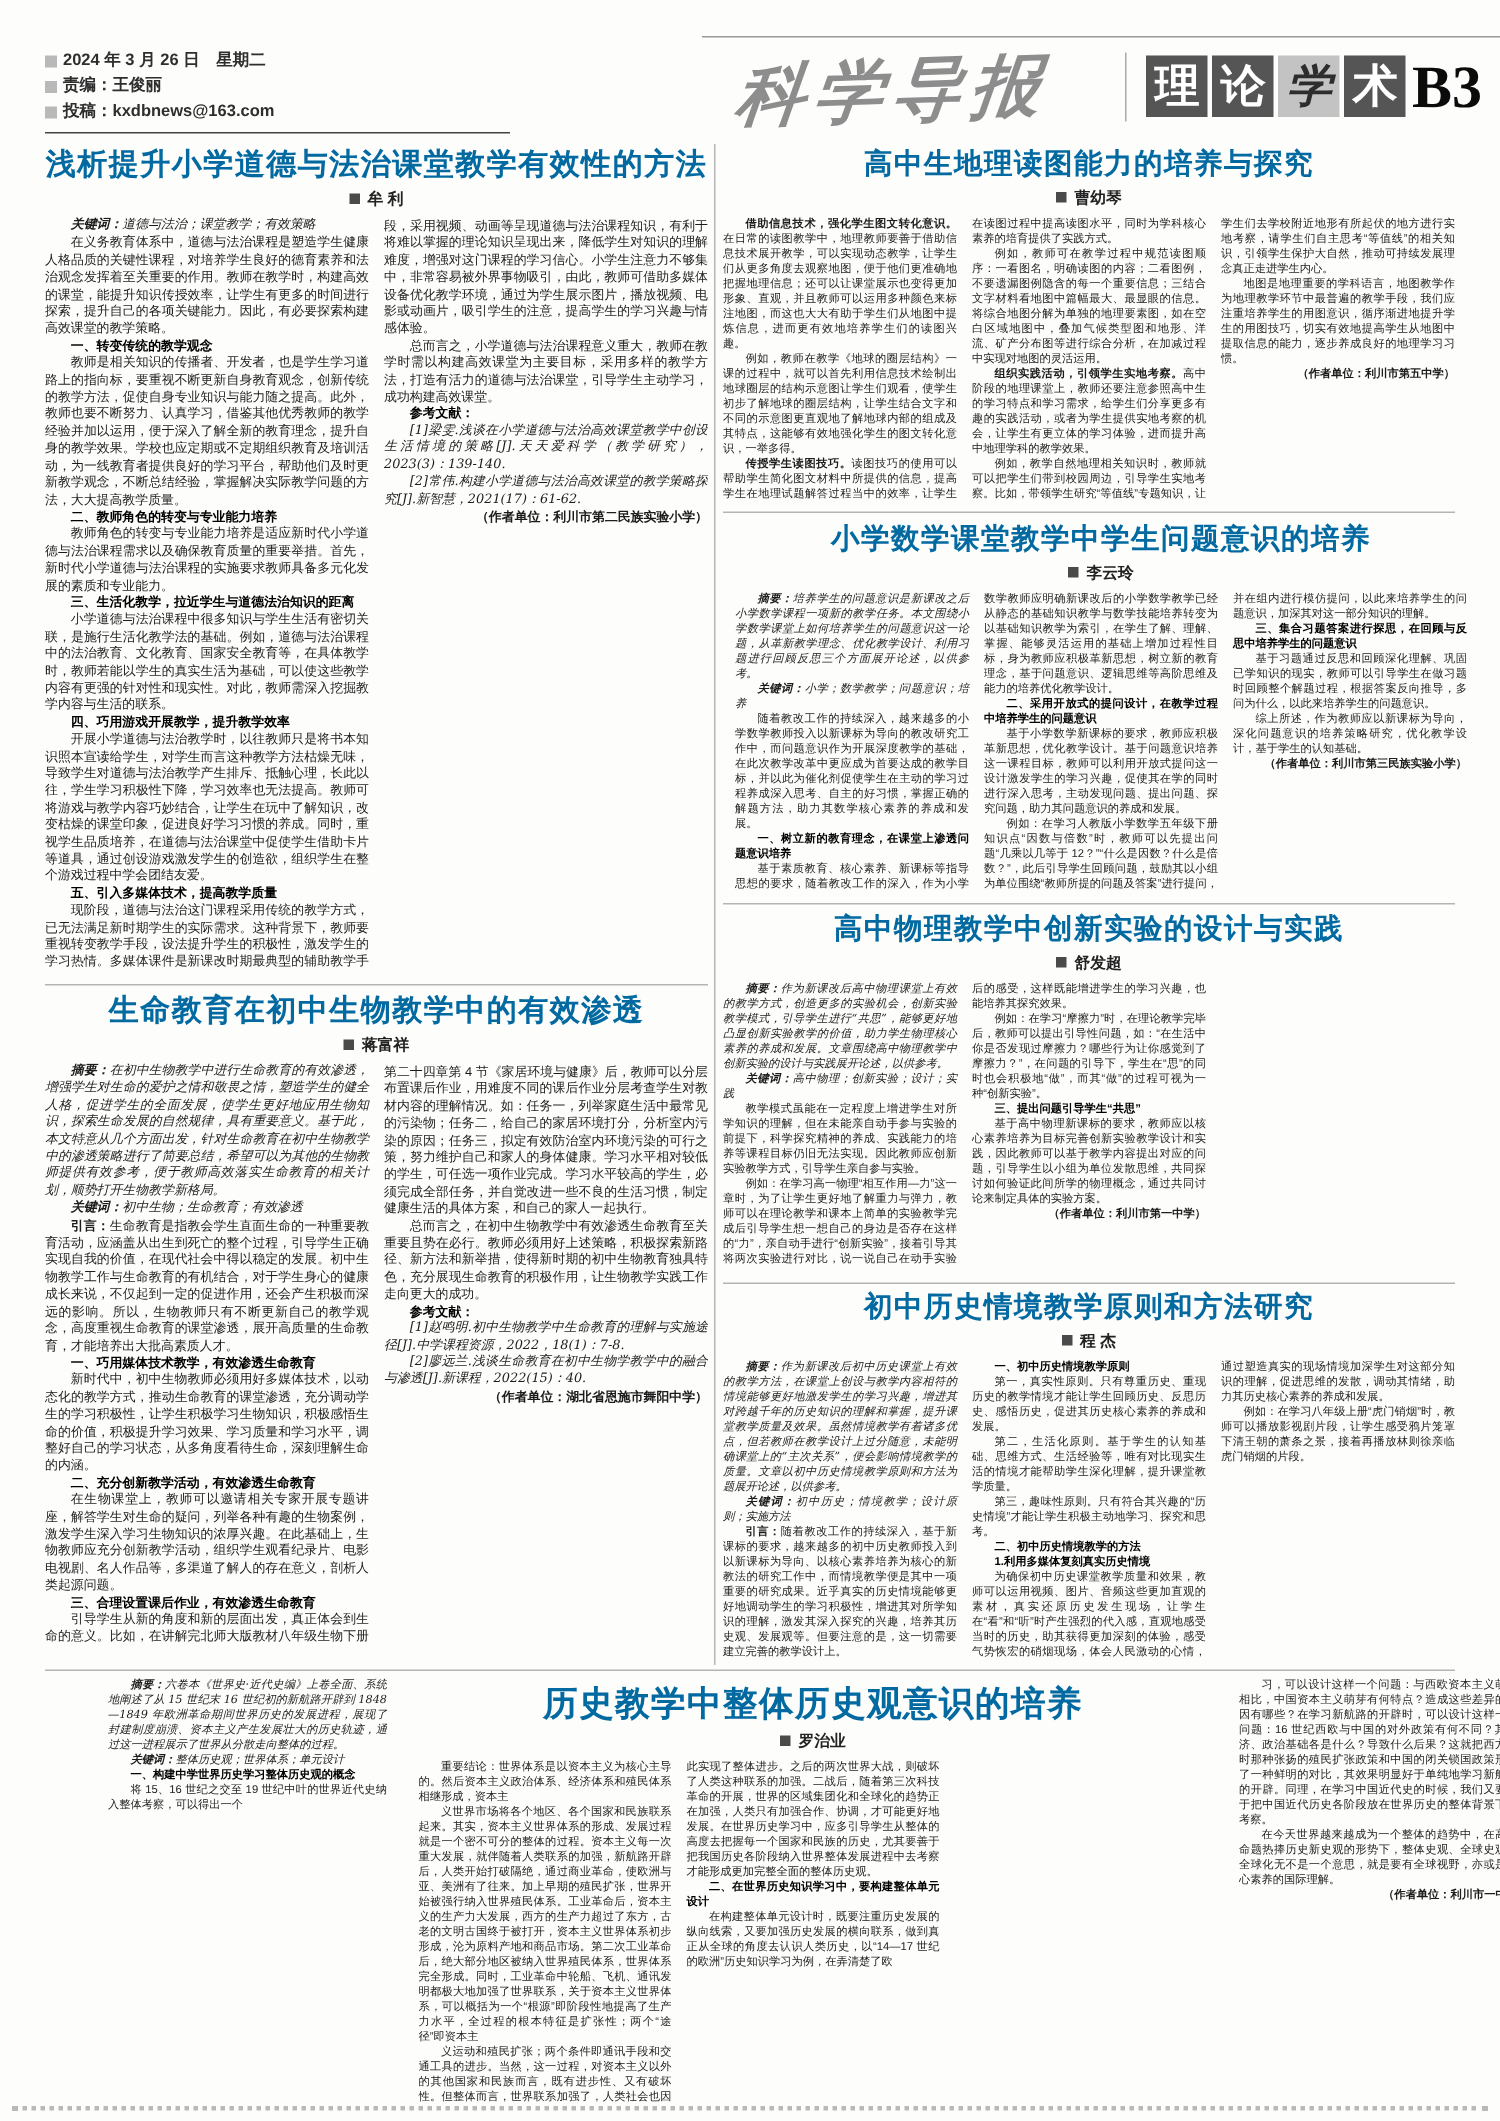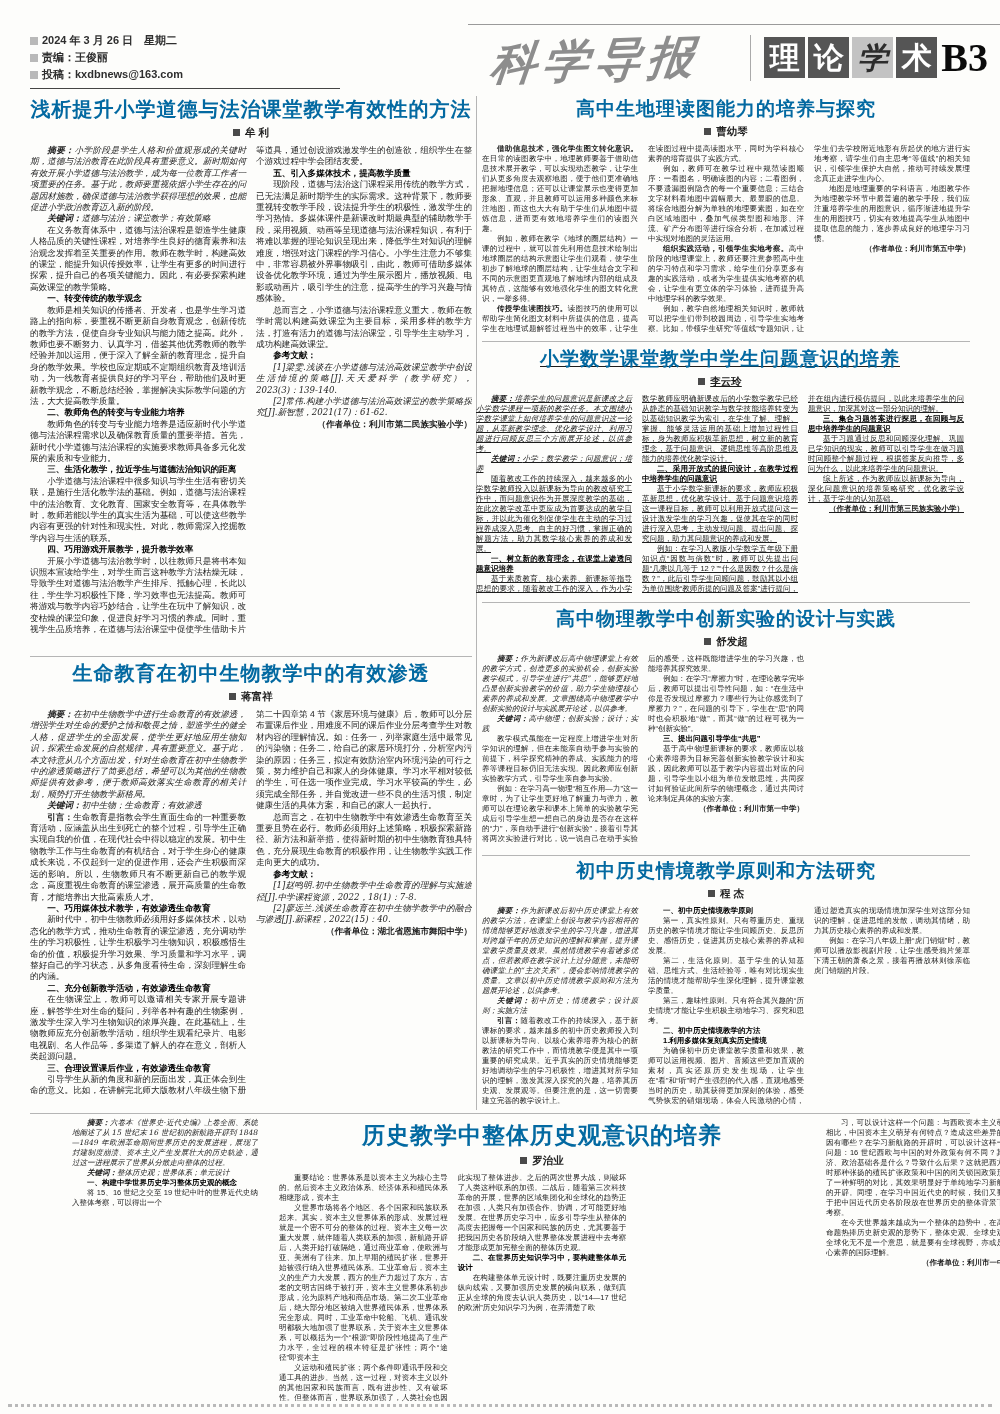--- a/index.html
+++ b/index.html
@@ -38,21 +38,21 @@
   
   .b-left{font-size:8.6px;line-height:11.4px;column-count:2;}
   
   .b-right{font-size:7.5px;line-height:10px;column-count:3;}
   #a1{left:30px;top:96px;width:442px;height:558px;}
   #a1 .art-title{font-size:20px;}
   #a1 .body{height:508px;}
   #a2{left:482px;top:96px;width:488px;height:244px;}
   #a2 .art-title{font-size:19px;}
   #a2 .body{height:198px;}
-  #a3{left:476px;top:346px;width:488px;height:254px;text-decoration:underline;}
+  #a3{left:490px;top:346px;width:488px;height:254px;}
   #a3 .art-title{font-size:19px;}
   #a3 .body{height:206px;}
   #a4{left:30px;top:660px;width:442px;height:450px;}
   #a4 .art-title{font-size:20px;}
   #a4 .body{height:398px;}
   #a5{left:482px;top:606px;width:488px;height:247px;}
   #a5 .art-title{font-size:19px;}
   #a5 .body{height:201px;}
   #a6{left:482px;top:858px;width:488px;height:252px;}
   #a6 .art-title{font-size:19px;font-family:Liberation Mono, monospace;}
@@ -98,21 +98,20 @@
   <div class="hline" style="left:482px;top:602px;width:488px;"></div>
   <div class="hline" style="left:482px;top:855px;width:488px;"></div>
   <div class="hline" style="left:30px;top:656px;width:442px;"></div>
   <div class="hline" style="left:30px;top:1113px;width:940px;"></div>
   <div class="foot"></div>
 
   <div class="art" id="a1">
     <div class="art-title">浅析提升小学道德与法治课堂教学有效性的方法</div>
     <div class="art-author"><span class="auth-sq"></span><span>牟 利</span></div>
     <div class="body b-left">
-        <p class="t-abs"><b>摘要：</b>小学阶段是学生人格和价值观形成的关键时期，道德与法治教育在此阶段具有重要意义。新时期如何有效开展小学道德与法治教学，成为每一位教育工作者一项重要的任务。基于此，教师要重视依据小学生存在的问题因材施教，确保道德与法治教学获得理想的效果，也能促进小学政治教育迈入新的阶段。</p>
         <p class="t-kw"><b>关键词：</b>道德与法治；课堂教学；有效策略</p>
         <p class="t-p">在义务教育体系中，道德与法治课程是塑造学生健康人格品质的关键性课程，对培养学生良好的德育素养和法治观念发挥着至关重要的作用。教师在教学时，构建高效的课堂，能提升知识传授效率，让学生有更多的时间进行探索，提升自己的各项关键能力。因此，有必要探索构建高效课堂的教学策略。</p>
         <p class="t-h">一、转变传统的教学观念</p>
         <p class="t-p">教师是相关知识的传播者、开发者，也是学生学习道路上的指向标，要重视不断更新自身教育观念，创新传统的教学方法，促使自身专业知识与能力随之提高。此外，教师也要不断努力、认真学习，借鉴其他优秀教师的教学经验并加以运用，便于深入了解全新的教育理念，提升自身的教学效果。学校也应定期或不定期组织教育及培训活动，为一线教育者提供良好的学习平台，帮助他们及时更新教学观念，不断总结经验，掌握解决实际教学问题的方法，大大提高教学质量。</p>
         <p class="t-h">二、教师角色的转变与专业能力培养</p>
         <p class="t-p">教师角色的转变与专业能力培养是适应新时代小学道德与法治课程需求以及确保教育质量的重要举措。首先，新时代小学道德与法治课程的实施要求教师具备多元化发展的素质和专业能力。</p>
         <p class="t-h">三、生活化教学，拉近学生与道德法治知识的距离</p>
         <p class="t-p">小学道德与法治课程中很多知识与学生生活有密切关联，是施行生活化教学法的基础。例如，道德与法治课程中的法治教育、文化教育、国家安全教育等，在具体教学时，教师若能以学生的真实生活为基础，可以使这些教学内容有更强的针对性和现实性。对此，教师需深入挖掘教学内容与生活的联系。</p>
         <p class="t-h">四、巧用游戏开展教学，提升教学效率</p>
         <p class="t-p">开展小学道德与法治教学时，以往教师只是将书本知识照本宣读给学生，对学生而言这种教学方法枯燥无味，导致学生对道德与法治教学产生排斥、抵触心理，长此以往，学生学习积极性下降，学习效率也无法提高。教师可将游戏与教学内容巧妙结合，让学生在玩中了解知识，改变枯燥的课堂印象，促进良好学习习惯的养成。同时，重视学生品质培养，在道德与法治课堂中促使学生借助卡片等道具，通过创设游戏激发学生的创造欲，组织学生在整个游戏过程中学会团结友爱。</p>

